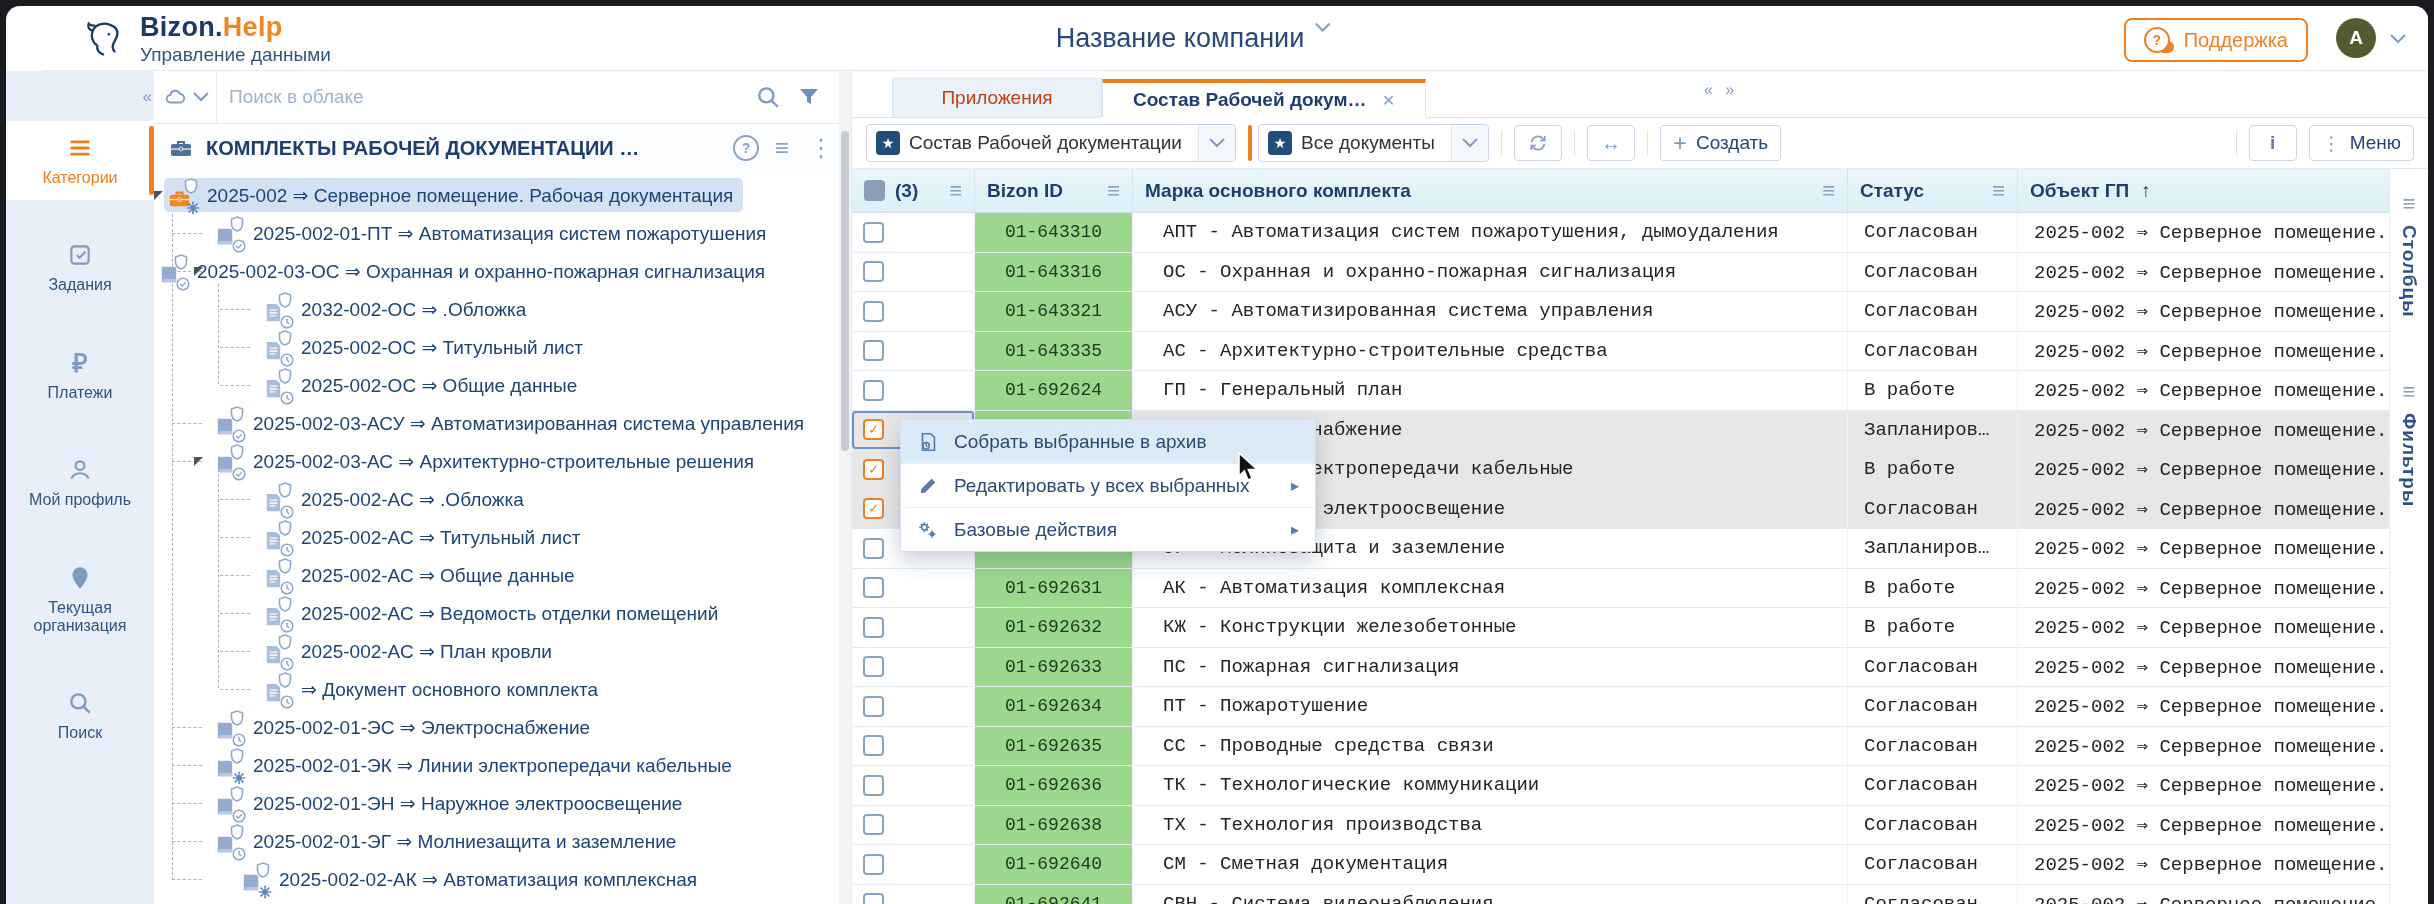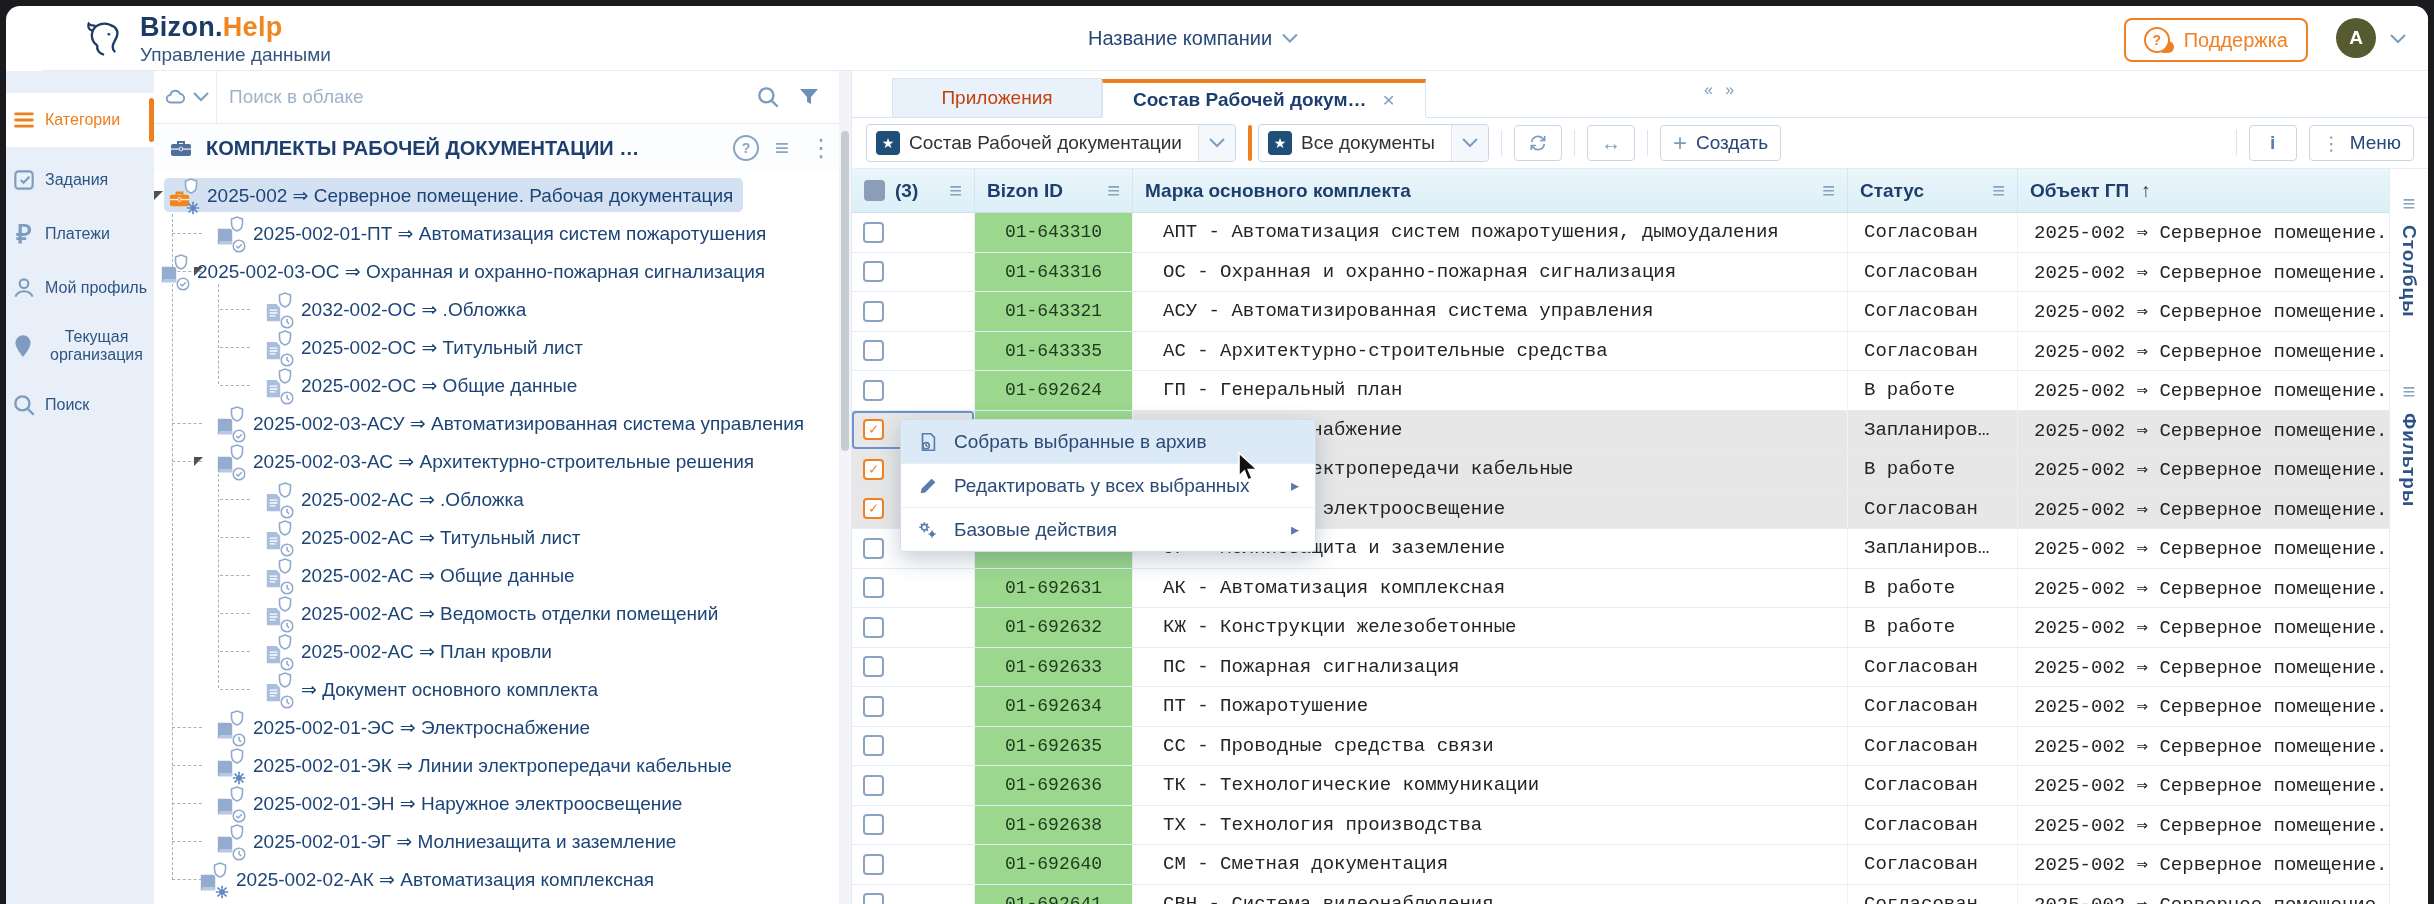--- a/index.html
+++ b/index.html
@@ -6,36 +6,36 @@
     font-family:"Liberation Sans",sans-serif;-webkit-font-smoothing:antialiased;}
   .stage{position:relative;width:2434px;height:904px;background:#191b1f;}
   .app{position:absolute;left:6px;top:6px;right:6px;bottom:-14px;background:#fff;border-radius:14px 14px 0 0;overflow:hidden;}
 
   
   .topbar{position:relative;height:64px;background:#fff;border-bottom:1px solid #e4ebf3;margin-left:36px;}
   .logo{position:absolute;left:40px;top:8px;display:flex;align-items:center;gap:12px;}
   .logo-text .brand{font-size:27px;font-weight:bold;color:#1b3a66;letter-spacing:.3px;line-height:1;}
   .logo-text .brand .accent{color:#f0861f;}
   .logo-text .sub{font-size:19px;color:#33557e;margin-top:3px;}
-  .company{position:absolute;left:1151px;top:50%;transform:translate(-50%,-50%);display:flex;align-items:center;gap:10px;font-size:20px;color:#27477a;cursor:default;}
+  .company{position:absolute;left:1151px;top:50%;transform:translate(-50%,-50%);display:flex;align-items:flex-start;gap:10px;font-size:27px;color:#27477a;cursor:default;}
   .chev-svg{width:16px;height:10px;stroke:#7d9cc0;stroke-width:2;fill:none;}
   .support-btn{position:absolute;right:120px;top:12px;height:40px;display:flex;align-items:center;gap:10px;padding:0 18px;border:2px solid #f08024;border-radius:8px;color:#f08024;font-size:20px;background:#fff;}
   .sup-ic{position:relative;width:30px;height:26px;}
   .sup-ic .b1{position:absolute;left:0;top:0;width:22px;height:22px;border:2px solid #f08024;border-radius:50%;background:#fff;color:#f08024;font-size:14px;font-weight:bold;display:flex;align-items:center;justify-content:center;}
   .sup-ic .b2{position:absolute;right:0;bottom:0;width:12px;height:12px;background:#f08024;border-radius:50% 50% 50% 0;}
   .avatar{position:absolute;right:52px;top:12px;width:40px;height:40px;border-radius:50%;background:#565a30;color:#fff;font-size:19px;font-weight:bold;display:flex;align-items:center;justify-content:center;}
   .user-chevron{position:absolute;right:22px;top:28px;}
 
   
   .layout{position:absolute;left:0;right:0;top:65px;bottom:0;display:flex;}
 
   
   .sidebar{width:148px;flex:none;background:#e9eff8;position:relative;padding-top:22px;box-sizing:border-box;}
   .sb-collapse{position:absolute;right:2px;top:16px;color:#7d9cc0;font-size:17px;}
-  .sb-item{display:flex;flex-direction:row;align-items:center;gap:7px;padding:13px 4px;color:#2c5582;font-size:16px;text-align:center;line-height:1.15;position:relative;cursor:default;}
+  .sb-item{display:flex;flex-direction:column;align-items:center;gap:7px;padding:13px 4px;color:#2c5582;font-size:16px;text-align:center;line-height:1.15;position:relative;cursor:default;margin-top:28px;}
   .sb-item .sb-ic{width:28px;height:28px;color:#7d9cc0;display:flex;align-items:center;justify-content:center;}
   .sb-item .sb-ic svg{width:26px;height:26px;}
   .sb-item.active{background:#fff;color:#ef7e1c;margin-bottom:6px;}
   .sb-item.active .sb-ic{color:#ef7e1c;}
   .sb-item.active::after{content:"";position:absolute;right:0;top:5px;bottom:5px;width:5px;background:#ef7e1c;border-radius:3px;}
   .rub{font-size:26px;font-weight:bold;line-height:1;}
 
   
   .tree-panel{width:698px;flex:none;background:#fff;border-right:1px solid #e4ebf3;display:flex;flex-direction:column;position:relative;box-sizing:border-box;}
   .search-row{height:52px;flex:none;border-bottom:1px solid #e4ebf3;display:flex;align-items:center;}
@@ -608,21 +608,21 @@
                       <path d="M7 1l5.5 2v4.2c0 4-2.4 6.8-5.5 7.8-3.1-1-5.5-3.8-5.5-7.8V3z" fill="#fff" stroke="#8fa8cc" stroke-width="1.6"></path>
                     </svg></span>
                   <span class="badge"><svg viewBox="0 0 14 14">
                       <circle cx="7" cy="7" r="5.8" fill="#fff" stroke="#8fa8cc" stroke-width="1.5"></circle>
                       <path d="M7 3.8V7l2.2 1.8" stroke="#8fa8cc" stroke-width="1.5" fill="none"></path>
                     </svg></span>
                 </span>
                 <span class="tlabel">2025-002-01-ЭГ ⇒ Молниезащита и заземление</span>
               </span>
             </div>
-            <div class="tnode lvl1" style="padding-left: 39px;">
+            <div class="tnode lvl1" style="padding-left: 82px;">
               <span class="stub" style="left: 18px;"></span>
               <span class="trow-inner">
                 <span class="ticon">
                   <span class="main"><svg viewBox="0 0 24 24">
                       <path d="M4 4h12.5A2.5 2.5 0 0 1 19 6.5V20H4z" fill="#93acd0"></path>
                       <path d="M19 16.6H6.2a1.9 1.9 0 0 0 0 3.4H19z" fill="#b9c9e2"></path>
                     </svg></span>
                   <span class="shield"><svg viewBox="0 0 14 16">
                       <path d="M7 1l5.5 2v4.2c0 4-2.4 6.8-5.5 7.8-3.1-1-5.5-3.8-5.5-7.8V3z" fill="#fff" stroke="#8fa8cc" stroke-width="1.6"></path>
                     </svg></span>

